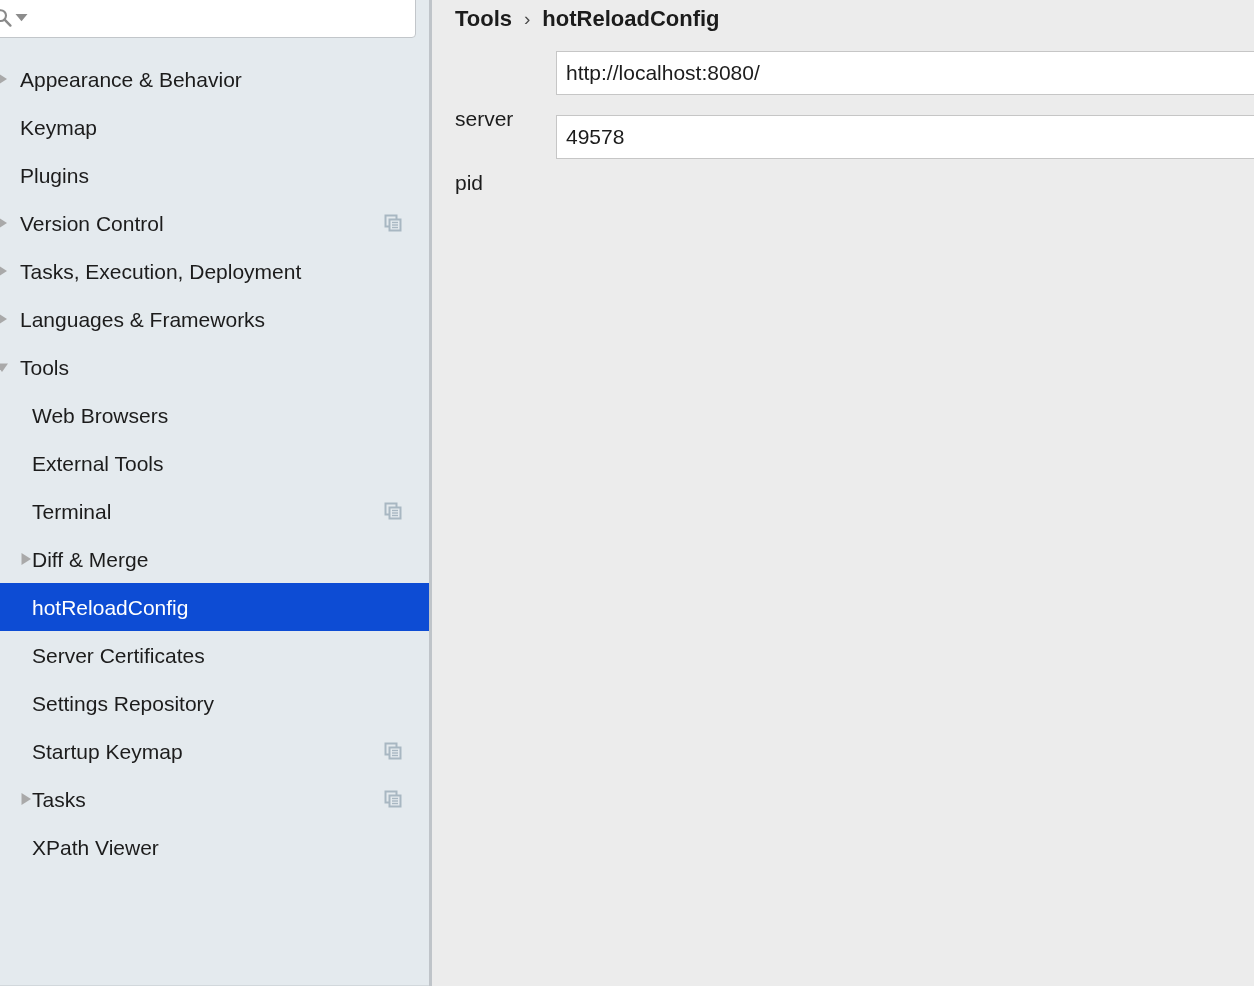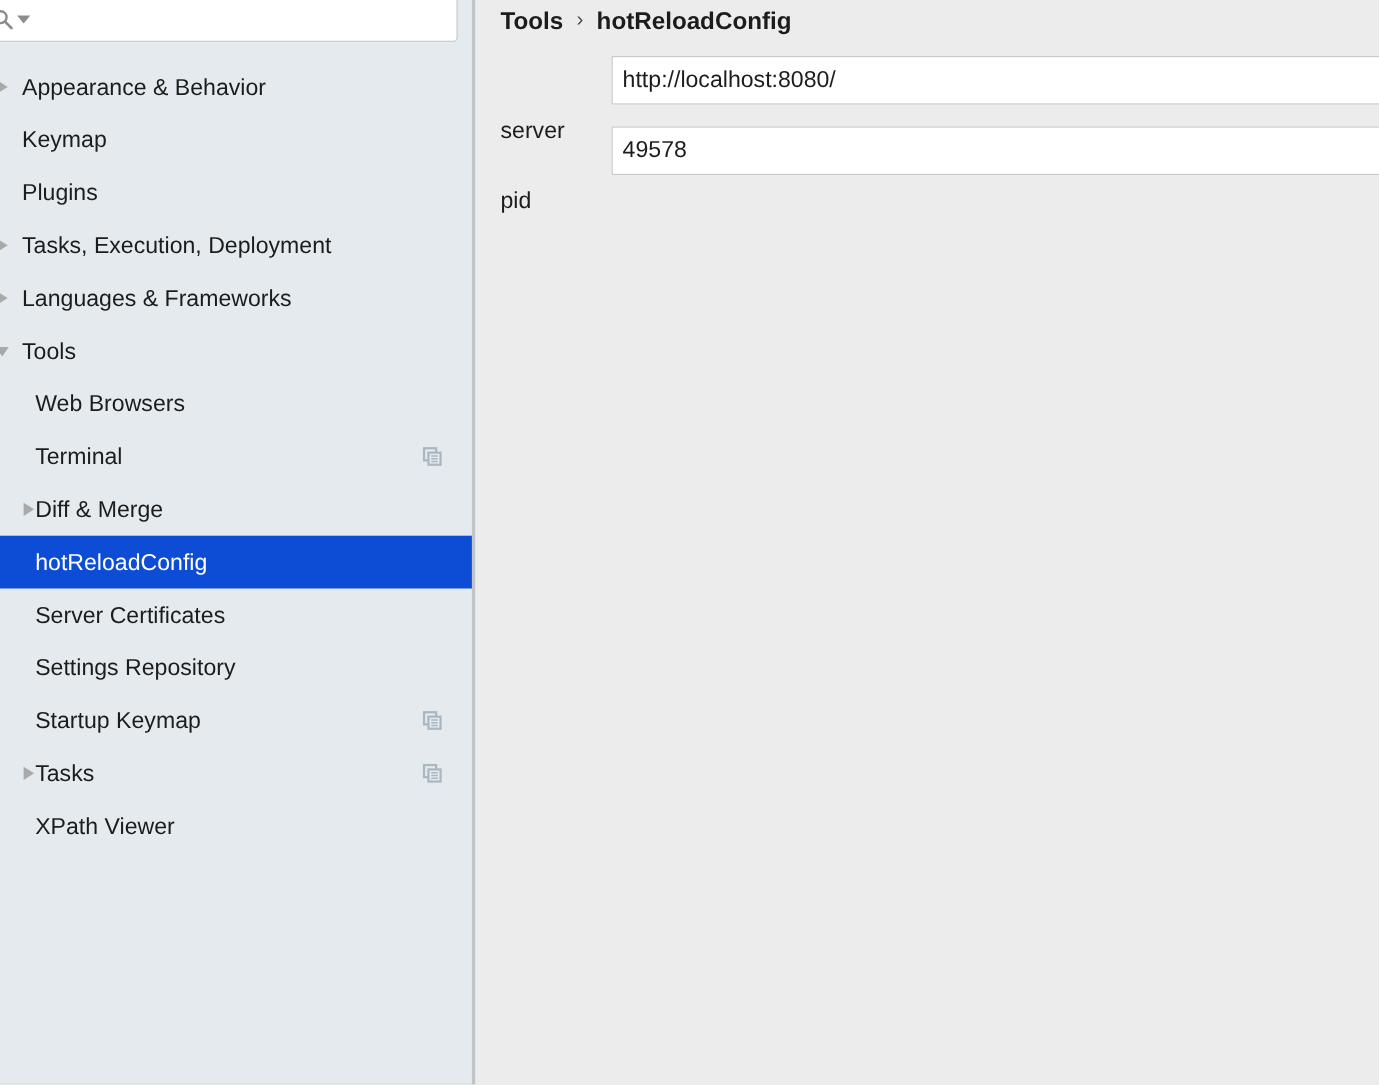--- a/index.html
+++ b/index.html
@@ -210,40 +210,58 @@
         </div>
         <div class="node top">
           <span class="node-label">Plugins</span>
         </div>
         <div class="node top">
           <span class="twisty edge">
             <svg width="14" height="16" viewBox="0 0 14 16">
               <polygon points="2.5,2 12,8 2.5,14" fill="#a9a9a9"></polygon>
             </svg>
           </span>
+          <span class="node-label">Version Control</span>
+          <svg width="20" height="20" viewBox="0 0 20 20" class="scope-icon">
+            <rect x="2.5" y="2.5" width="11" height="11" fill="none" stroke="#a8b7c2" stroke-width="2"></rect>
+            <rect x="6.5" y="6.5" width="11" height="11" fill="#e4eaee" stroke="#a8b7c2" stroke-width="2"></rect>
+            <line x1="9" x2="15" y1="9.5" y2="9.5" stroke="#a8b7c2" stroke-width="1.4"></line>
+            <line x1="9" x2="15" y1="12" y2="12" stroke="#a8b7c2" stroke-width="1.4"></line>
+            <line x1="9" x2="15" y1="14.5" y2="14.5" stroke="#a8b7c2" stroke-width="1.4"></line>
+          </svg>
+        </div>
+        <div class="node top">
+          <span class="twisty edge">
+            <svg width="14" height="16" viewBox="0 0 14 16">
+              <polygon points="2.5,2 12,8 2.5,14" fill="#a9a9a9"></polygon>
+            </svg>
+          </span>
           <span class="node-label">Tasks, Execution, Deployment</span>
         </div>
         <div class="node top">
           <span class="twisty edge">
             <svg width="14" height="16" viewBox="0 0 14 16">
               <polygon points="2.5,2 12,8 2.5,14" fill="#a9a9a9"></polygon>
             </svg>
           </span>
           <span class="node-label">Languages &amp; Frameworks</span>
         </div>
         <div class="node top">
           <span class="twisty edge">
             <svg width="14" height="16" viewBox="0 0 14 16">
               <polygon points="1,4.5 13,4.5 7,13" fill="#a9a9a9"></polygon>
             </svg>
           </span>
           <span class="node-label">Tools</span>
         </div>
         <div class="node child">
           <span class="node-label">Web Browsers</span>
+        </div>
+        <div class="node child">
+          <span class="node-label">External Tools</span>
         </div>
         <div class="node child">
           <span class="node-label">Terminal</span>
           <svg width="20" height="20" viewBox="0 0 20 20" class="scope-icon">
             <rect x="2.5" y="2.5" width="11" height="11" fill="none" stroke="#a8b7c2" stroke-width="2"></rect>
             <rect x="6.5" y="6.5" width="11" height="11" fill="#e4eaee" stroke="#a8b7c2" stroke-width="2"></rect>
             <line x1="9" x2="15" y1="9.5" y2="9.5" stroke="#a8b7c2" stroke-width="1.4"></line>
             <line x1="9" x2="15" y1="12" y2="12" stroke="#a8b7c2" stroke-width="1.4"></line>
             <line x1="9" x2="15" y1="14.5" y2="14.5" stroke="#a8b7c2" stroke-width="1.4"></line>
           </svg>

